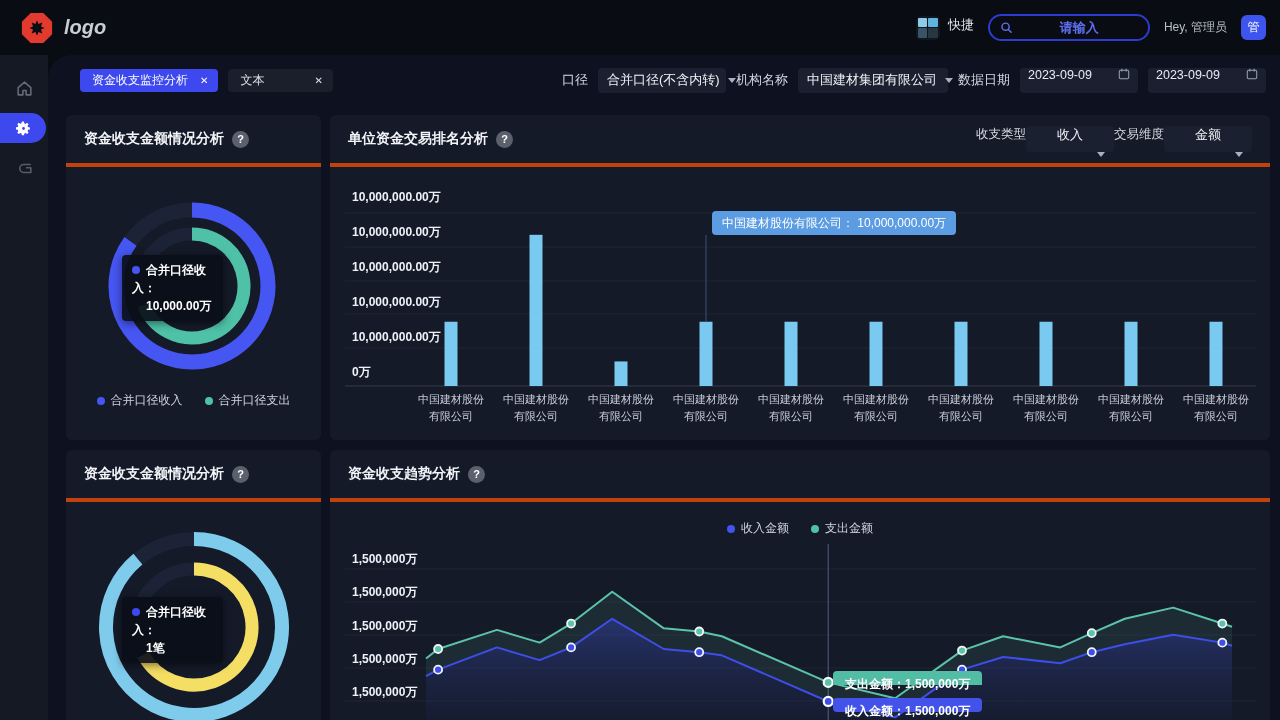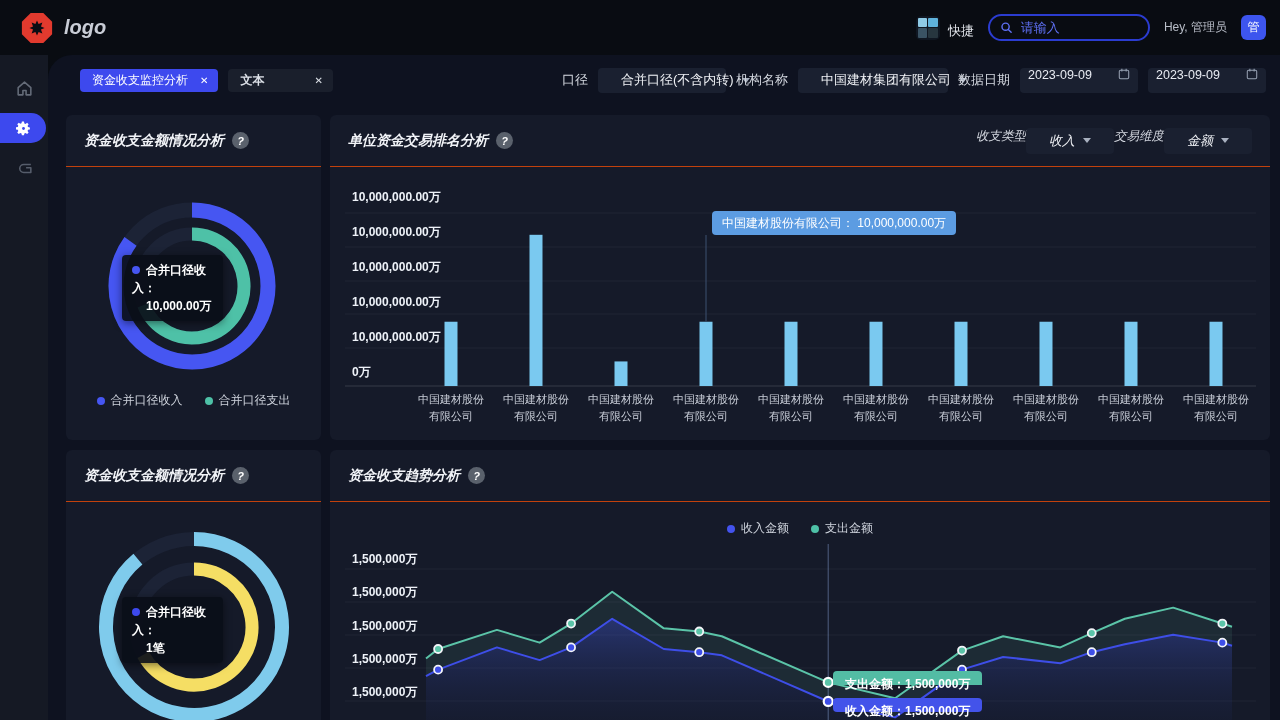--- a/index.html
+++ b/index.html
@@ -4,30 +4,30 @@
 <style>
   * { margin:0; padding:0; box-sizing:border-box; }
   html,body { width:1280px; height:720px; overflow:hidden; background:#090c12;
     font-family:"Liberation Sans","DejaVu Sans",sans-serif; color:#e8ebf2; }
   
   .header { position:absolute; top:0; left:0; width:1280px; height:55px;
     display:flex; align-items:center; padding:0 14px 0 20px; background:#090c12; }
   .logo-wrap { display:flex; align-items:center; gap:10px; }
   .logo-text { font-size:20px; font-weight:bold; color:#c9cdd6;font-style:italic; }
   .hright { margin-left:auto; display:flex; align-items:center; gap:14px; }
-  .quick { display:flex; align-items:flex-end; gap:8px; font-size:13px; color:#e3e6ec; }
+  .quick { display:flex; align-items:flex-start; gap:8px; font-size:13px; color:#e3e6ec; }
   .gridicon { width:24px; height:24px; border-radius:5px; background:#101722; overflow:hidden;
     display:grid; grid-template-columns:1fr 1fr; grid-template-rows:1fr 1fr; gap:1px; padding:2px; }
   .gridicon i:nth-child(1){background:#8fcbe6;} .gridicon i:nth-child(2){background:#5fb3dc;}
   .gridicon i:nth-child(3){background:#3a5364;} .gridicon i:nth-child(4){background:#27363f;}
   .gridicon i{border-radius:1px;}
   .search { width:162px; height:27px; border:2px solid #2b3cd0; border-radius:14px;
     display:flex; align-items:center; padding:0 10px; gap:8px; }
   .search input { background:transparent; border:none; outline:none; width:100%;
-    font-size:13px; color:#7d8bf5; text-align:left; font-family:inherit; }
+    font-size:13px; color:#7d8bf5; text-align:center; font-family:inherit;font-weight:bold; }
   .search input::placeholder { color:#5e6ff2; }
   .greet { font-size:12px; color:#b9bec8; }
   .avatar { width:25px; height:25px; border-radius:6px; background:#3d55ee; color:#fff;
     font-size:12px; display:flex; align-items:center; justify-content:center; }
   
   .sidebar { position:absolute; top:55px; left:0; width:48px; height:665px; background:#151924; }
   .sb-item { position:absolute; left:0; width:48px; height:30px; display:flex; align-items:center; justify-content:center; color:#646b78; }
   .sb-active { width:46px; background:#3d49ee; border-radius:0 15px 15px 0; color:#fff; font-size:15px; }
   
   .content { position:absolute; top:55px; left:48px; width:1232px; height:665px;
@@ -35,37 +35,37 @@
   
   .frow { position:absolute; top:12px; left:32px; right:14px; height:26px; display:flex; align-items:center; gap:10px; }
   .tag { height:23px; display:flex; align-items:center; gap:14px; padding:0 10px 0 12px;
     border-radius:4px; font-size:12px; }
   .tag-blue { background:#3d49ee; color:#fff;gap:12px; }
   .tag-dark { background:#1a1f2c; color:#dde1e8; }
   .tag .x { font-size:10px; cursor:pointer; }
   .fspacer { margin-left:auto; }
   .flabel { font-size:13px; color:#d4d8e0; white-space:nowrap; }
   .select { height:25px; background:#1a2030; border-radius:4px; display:flex; align-items:center;
-    padding:0 23px; font-size:13px; color:#f0f2f6; gap:8px; white-space:nowrap; }
+    padding:0 9px; font-size:13px; color:#f0f2f6; gap:8px; white-space:nowrap; }
   .caret { width:0; height:0; border-left:4px solid transparent; border-right:4px solid transparent;
     border-top:5px solid #a9b1c0; margin-left:auto; }
   .sel-scope { width:128px; } .sel-org { width:150px; }
   .datebox { width:118px; height:25px; background:#1a2030; border-radius:4px; display:flex;
     align-items:flex-start; padding:0 8px; font-size:12.5px; color:#e8ebf2; }
   .datebox svg { margin-left:auto; }
   
   .panel { position:absolute; background:#151a29; border-radius:6px; overflow:hidden; }
   .panel-head { height:52px; display:flex; align-items:center; padding:0 18px;
-    border-bottom:1px solid #c2410c;font-style:italic; }
+    border-bottom:4px solid #c2410c; }
   .ptitle { font-size:14px; font-weight:bold; color:#f2f4f8; }
   .qmark { width:17px; height:17px; border-radius:50%; background:#5a616c; color:#fff;
     font-size:11px; font-weight:bold; display:flex; align-items:center; justify-content:center; margin-left:8px; }
   .head-controls { margin-left:auto; display:flex; align-items:flex-start; }
   .head-controls .flabel { font-size:12.5px; }
-  .sel-sm { width:88px; height:26px; }
+  .sel-sm { width:88px; height:26px;flex-direction:column; }
   #panelA { left:18px; top:60px; width:255px; height:325px; }
   #panelB { left:282px; top:60px; width:940px; height:325px; }
   #panelC { left:18px; top:395px; width:255px; height:325px; }
   #panelD { left:282px; top:395px; width:940px; height:325px; }
   .chart-svg { position:absolute; left:0; top:0; pointer-events:none; }
   
   .dtooltip { position:absolute; width:101px; padding:6px 10px; background:rgba(10,14,24,0.92);
     border-radius:4px; font-size:12px; font-weight:bold; color:#fff; line-height:18px; z-index:3;
     box-shadow:0 2px 8px rgba(0,0,0,.5); }
   .dot { display:inline-block; width:8px; height:8px; border-radius:50%; margin-right:6px; }
@@ -133,21 +133,21 @@
 </div>
 
 <div class="content">
 
   <div class="frow">
     <div class="tag tag-blue">
       <span>资金收支监控分析</span>
       <span class="x">✕</span>
     </div>
     <div class="tag tag-dark">
-      <span style="margin-right:36px;font-weight:bold;">文本</span>
+      <span style="margin-right:36px;">文本</span>
       <span class="x">✕</span>
     </div>
     <span class="fspacer"></span>
     <span class="flabel">口径</span>
     <div class="select sel-scope">
       <span>合并口径(不含内转)</span>
         <i class="caret"></i>
     </div>
     <span class="flabel">机构名称</span>
     <div class="select sel-org">

